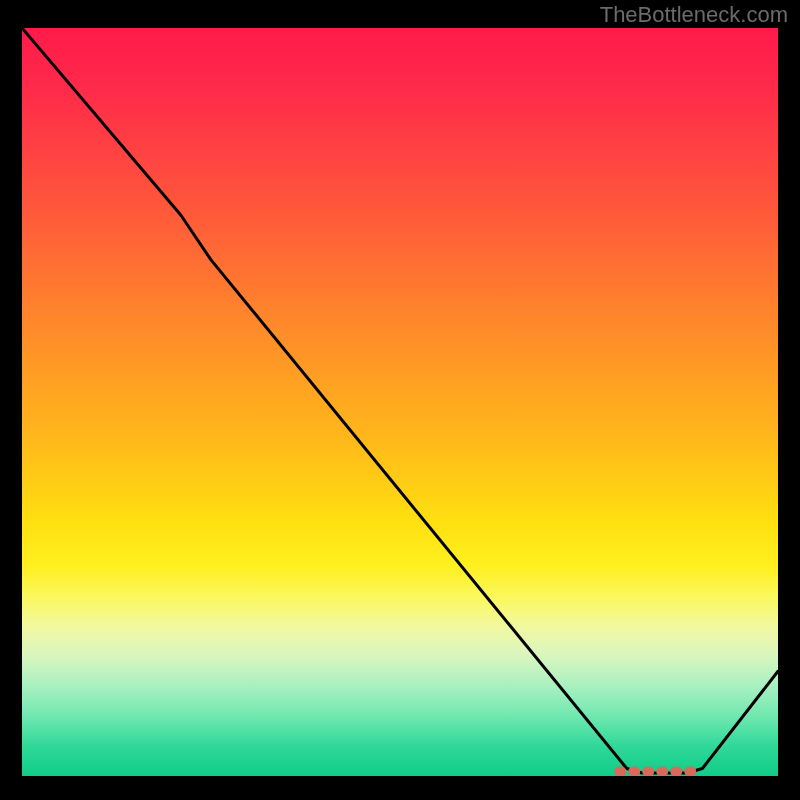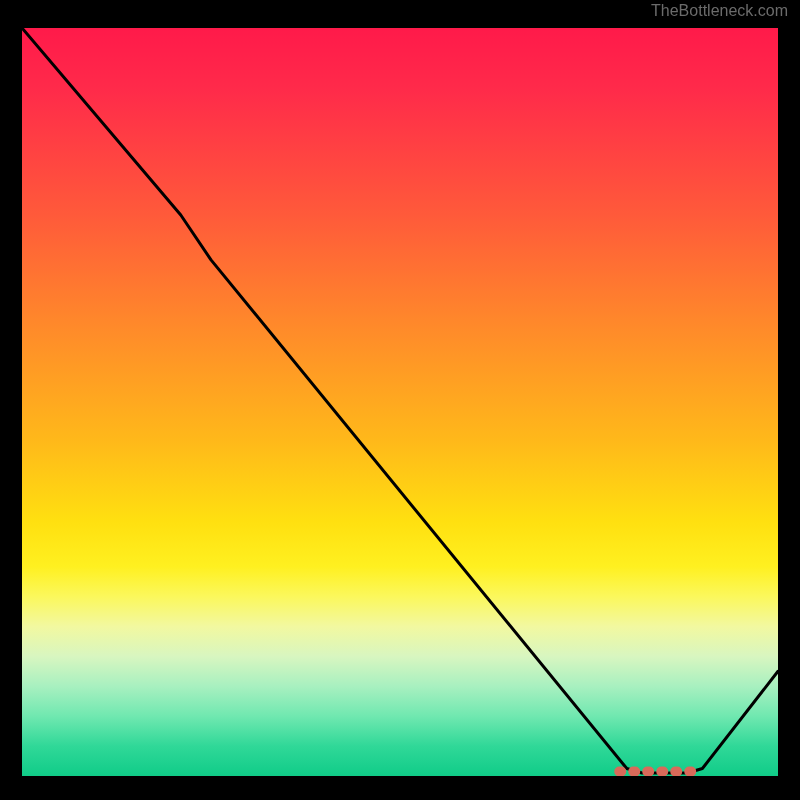--- a/index.html
+++ b/index.html
@@ -10,21 +10,21 @@
     background: #000;
     font-family: Arial, Helvetica, sans-serif;
     position: relative;
     overflow: hidden;
   }
   .watermark {
     position: absolute;
     top: 2px;
     right: 12px;
     color: #6b6b6b;
-    font-size: 16px;
+    font-size: 22px;
     font-weight: 500;
     z-index: 10;
   }
   .gradient-box {
     position: absolute;
     left: 22px;
     top: 28px;
     width: 756px;
     height: 748px;
     background: linear-gradient(to bottom,

